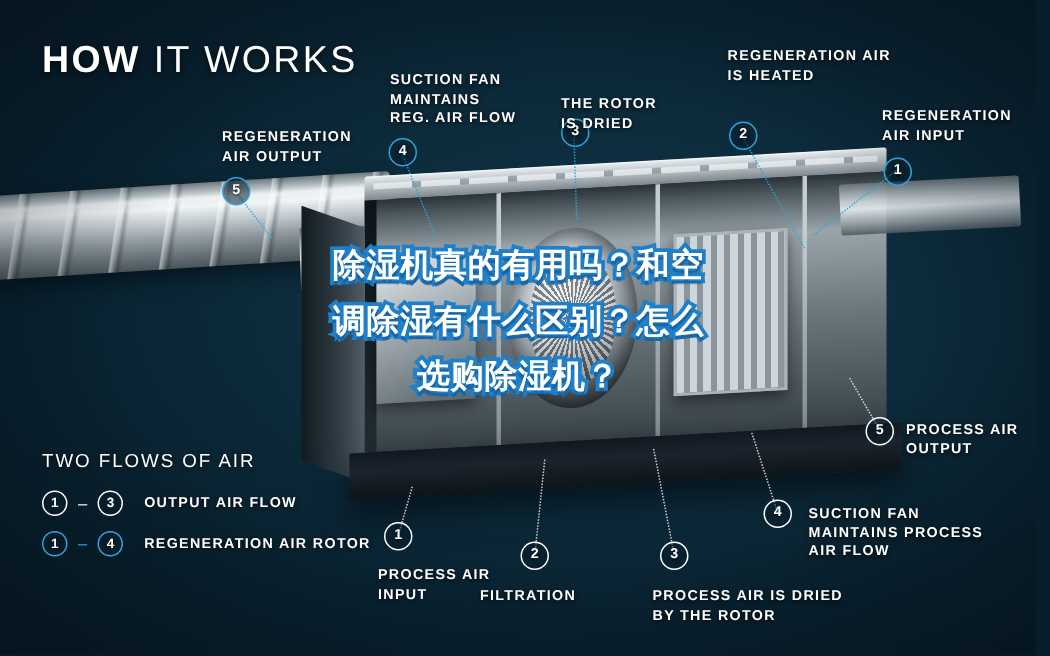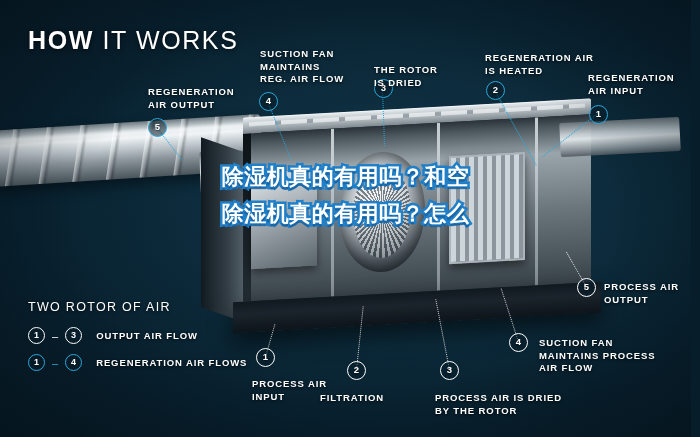--- a/index.html
+++ b/index.html
@@ -201,21 +201,21 @@
       <div class="mark cy" style="left: 259px; top: 92px;">4</div>
       <div class="lbl" style="left: 260px; top: 48px;">SUCTION FAN
 MAINTAINS
 REG. AIR FLOW</div>
       <div class="lead cy" style="left: 383px; top: 88px; width: 58px; transform: rotate(88deg);"></div>
       <div class="mark cy" style="left: 374px; top: 79px;">3</div>
       <div class="lbl" style="left: 374px; top: 64px;">THE ROTOR
 IS DRIED</div>
       <div class="lead cy" style="left: 495px; top: 90px; width: 86px; transform: rotate(61deg);"></div>
       <div class="mark cy" style="left: 486px; top: 81px;">2</div>
-      <div class="lbl" style="left: 485px; top: 52px;">REGENERATION AIR
+      <div class="lbl" style="left: 485px; top: 32px;">REGENERATION AIR
 IS HEATED</div>
       <div class="lead cy" style="left: 598px; top: 114px; width: 70px; transform: rotate(142deg);"></div>
       <div class="mark cy" style="left: 589px; top: 105px;">1</div>
       <div class="lbl" style="left: 588px; top: 72px;">REGENERATION
 AIR INPUT</div>
       <div class="lead" style="left: 586px; top: 287px; width: 40px; transform: rotate(-120deg);"></div>
       <div class="mark" style="left: 577px; top: 278px;">5</div>
       <div class="lbl" style="left: 604px; top: 281px;">PROCESS AIR
 OUTPUT</div>
       <div class="lead" style="left: 265px; top: 357px; width: 34px; transform: rotate(-74deg);"></div>
@@ -229,33 +229,34 @@
       <div class="mark" style="left: 440px; top: 361px;">3</div>
       <div class="lbl" style="left: 435px; top: 392px;">PROCESS AIR IS DRIED
 BY THE ROTOR</div>
       <div class="lead" style="left: 518px; top: 342px; width: 56px; transform: rotate(-108deg);"></div>
       <div class="mark" style="left: 509px; top: 333px;">4</div>
       <div class="lbl" style="left: 539px; top: 337px;">SUCTION FAN
 MAINTAINS PROCESS
 AIR FLOW</div>
     </div>
 
-  <div class="legend-title">TWO ROTOR OF AIR</div>
+  <div class="legend-title">TWO FLOWS OF AIR</div>
   <div id="legend-rows">
       <div class="lrow" style="top: 327px;">
         <span class="lmark">1</span>
         <span class="dash">–</span>
         <span class="lmark">3</span>
         <span class="txt">OUTPUT AIR FLOW</span>
       </div>
       <div class="lrow cy" style="top: 354px;">
         <span class="lmark">1</span>
         <span class="dash">–</span>
         <span class="lmark">4</span>
-        <span class="txt">REGENERATION AIR FLOWS</span>
+        <span class="txt">REGENERATION AIR ROTOR</span>
       </div>
     </div>
 
   <div id="headline">
     <span class="ln">除湿机真的有用吗？和空</span>
-    <span class="ln">除湿机真的有用吗？怎么</span>
+    <span class="ln">调除湿有什么区别？怎么</span>
+    <span class="ln">选购除湿机？</span>
   </div>
 </div>
 
 </body></html>

